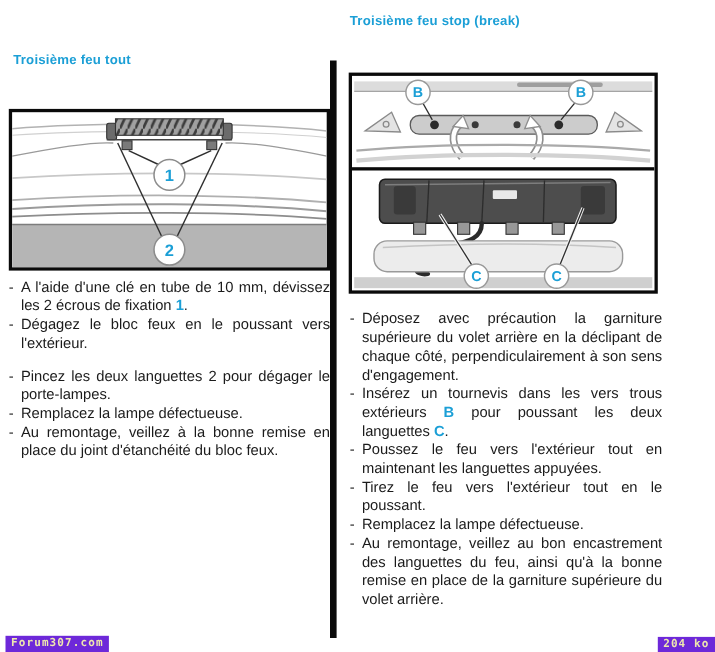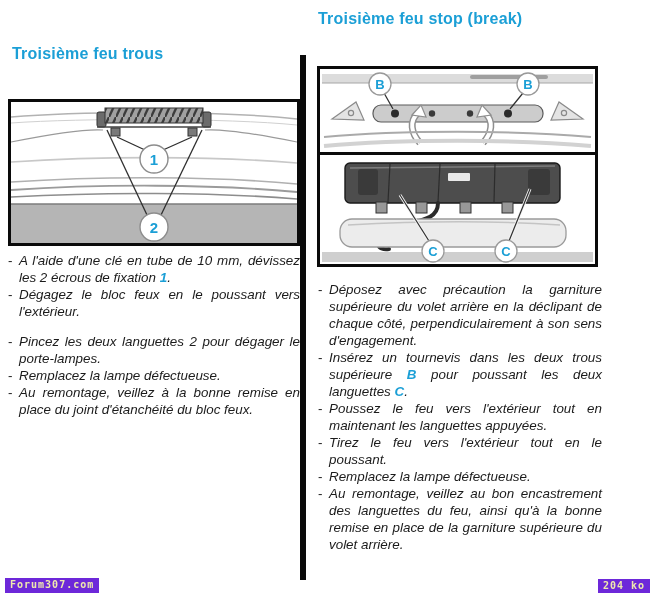--- a/index.html
+++ b/index.html
@@ -1,53 +1,53 @@
 <!DOCTYPE html>
 <html style="--accent: #1b9fd6;"><head>
 <meta charset="utf-8">
 <style>
   :root { --accent:#1b9fd6; }
   * { box-sizing:border-box; margin:0; padding:0; }
   body { background:#fff; font-family:"Liberation Sans", sans-serif; }
   .page { position:relative; width:650px; height:593px; background:#fff; overflow:hidden; }
 
-  .heading { position:absolute; color:var(--accent); font-weight:bold; font-size:16px; line-height:18.5px; letter-spacing:0.2px; }
+  .heading { position:absolute; color:var(--accent); font-weight:bold; font-size:12px; line-height:18.5px; letter-spacing:0.2px; }
   .heading-left  { left:12px; top:45px; }
   .heading-right { left:318px; top:10px; }
 
   .figure { position:absolute; border:3px solid #0a0a0a; background:#fff; }
   .figure-left  { left:8px;   top:99px; width:292px; height:147px; }
   .figure-right { left:317px; top:66px; width:281px; height:201px; }
   .figure svg { display:block; }
 
   .col-text { position:absolute; font-size:13.4px; line-height:17px; color:#1b1b1b; }
   .col-text-left  { left:8px;   top:252px; width:292px; }
   .col-text-right { left:318px; top:281px; width:284px; }
   .item { display:flex; }
   .item .marker { flex:none; width:11px; }
-  .item .item-text { flex:1; text-align:justify;font-style:italic; }
+  .item .item-text { flex:1; text-align:justify; }
   .gap-before { margin-top:13px; }
   .accent { color:var(--accent); font-weight:bold; }
 
   .badge { position:absolute; background:#6d28d9; color:#efe8ae; font-family:"DejaVu Sans Mono", monospace; font-size:10px; font-weight:bold; letter-spacing:1px; line-height:13px; padding:0 5px; height:31px; }
   .badge-left  { left:5px; top:578px; }
   .badge-right { right:0; top:579px; }
 
   .divider { position:absolute; left:300px; top:55px; width:6px; height:525px; background:#0a0a0a; }
 
   .callout-num { font:bold 15px "Liberation Sans", sans-serif; fill:var(--accent); text-anchor:middle; }
   .callout-sm  { font:bold 13px "Liberation Sans", sans-serif; fill:var(--accent); text-anchor:middle; }
 </style>
 </head>
 <body>
 
 <div class="page">
 
   <div class="heading heading-left">
-    <div>Troisième feu trous</div>
+    <div>Troisième feu tout</div>
   </div>
 
   <div class="figure figure-left">
     <svg width="286" height="141" viewBox="0 0 286 141">
       <defs>
         <pattern id="hatchL" width="7" height="15" patternUnits="userSpaceOnUse">
           <line x1="7" y1="0" x2="0" y2="15" stroke="#3c3c3c" stroke-width="2.4"></line>
         </pattern>
       </defs>
 
@@ -199,21 +199,21 @@
     </svg>
   </div>
 
   <div class="col-text col-text-right">
     <div class="item">
       <span class="marker">-</span>
       <span class="item-text">Déposez avec précaution la garniture supérieure du volet arrière en la déclipant de chaque côté, perpendiculairement à son sens d'engagement.</span>
     </div>
     <div class="item">
       <span class="marker">-</span>
-      <span class="item-text"><span>Insérez un tournevis dans les deux trous supérieure </span><span class="accent">B</span><span> pour poussant les deux languettes </span><span class="accent">C</span><span>.</span></span>
+      <span class="item-text"><span>Insérez un tournevis dans les vers trous extérieurs </span><span class="accent">B</span><span> pour poussant les deux languettes </span><span class="accent">C</span><span>.</span></span>
     </div>
     <div class="item">
       <span class="marker">-</span>
       <span class="item-text">Poussez le feu vers l'extérieur tout en maintenant les languettes appuyées.</span>
     </div>
     <div class="item">
       <span class="marker">-</span>
       <span class="item-text">Tirez le feu vers l'extérieur tout en le poussant.</span>
     </div>
     <div class="item">

